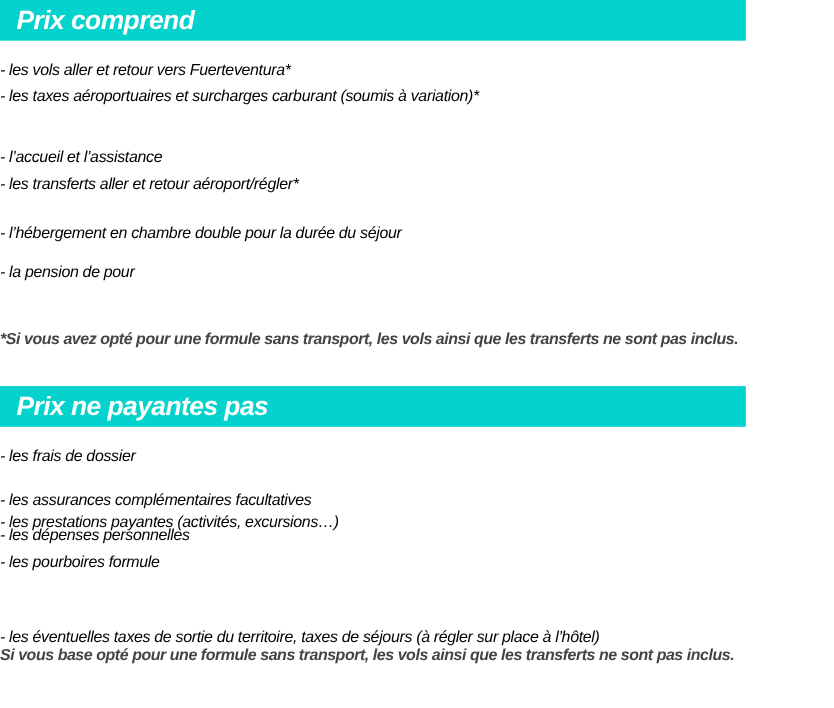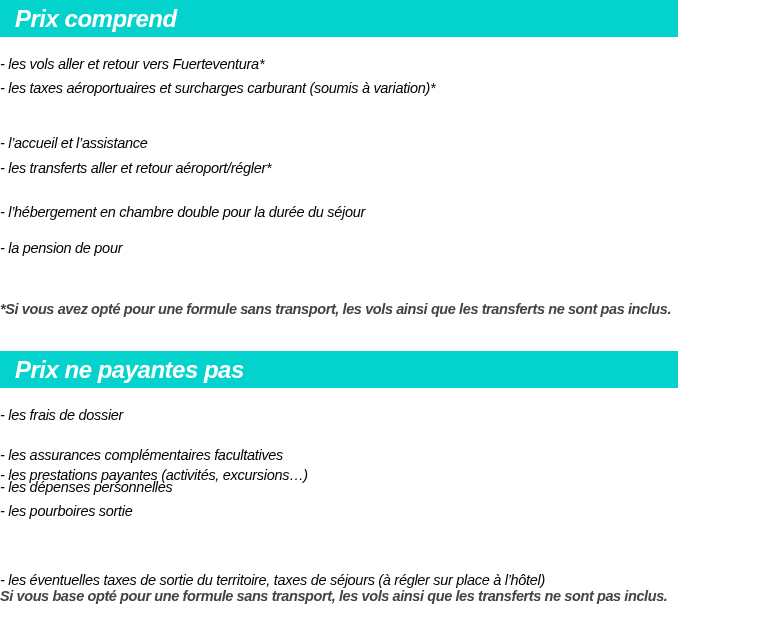--- a/index.html
+++ b/index.html
@@ -31,16 +31,16 @@
 </div>
 
 <div>
   <div class="bar" style="top:351px;">
     <h2>Prix ne payantes pas</h2>
   </div>
   <div class="line" style="top:407px;text-align:right;">- les frais de dossier</div>
   <div class="line" style="top:447px;font-style:italic;">- les assurances complémentaires facultatives</div>
   <div class="line" style="top:443px;margin-top:24px;">- les prestations payantes (activités, excursions…)</div>
   <div class="line" style="top:479px;text-align:right;">- les dépenses personnelles</div>
-  <div class="line" style="top:503px;">- les pourboires sortie</div>
+  <div class="line" style="top:503px;">- les pourboires formule</div>
   <div class="line" style="top:527px;margin-top:45px;">- les éventuelles taxes de sortie du territoire, taxes de séjours (à régler sur place à l’hôtel)</div>
   <div class="note" style="top:567px;">Si vous base opté pour une formule sans transport, les vols ainsi que les transferts ne sont pas inclus.</div>
 </div>
 
 </body></html>

